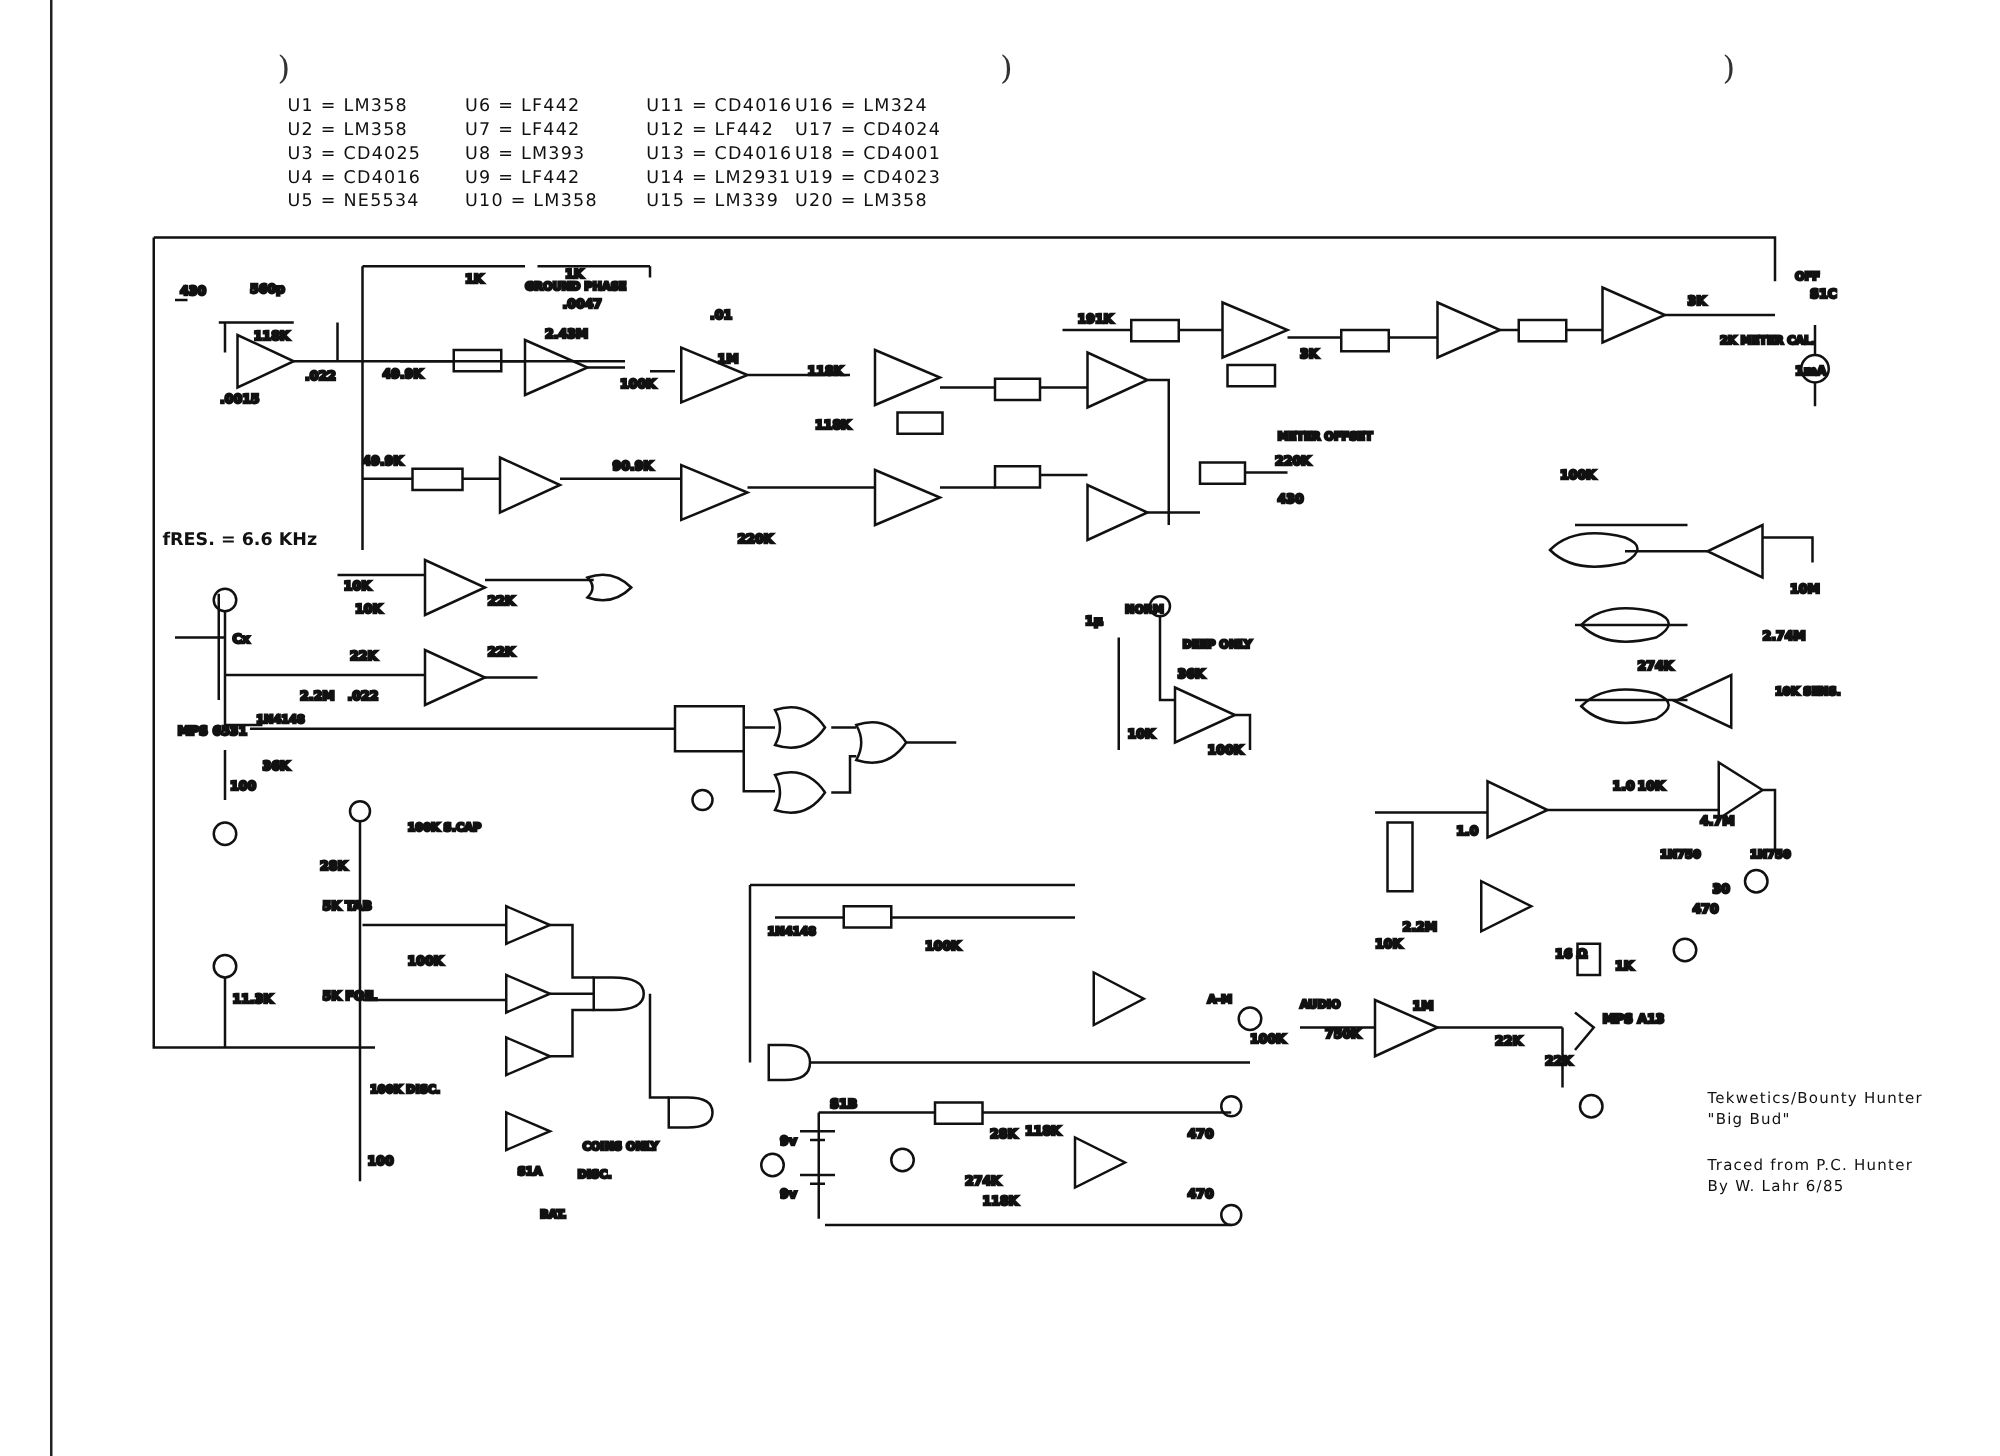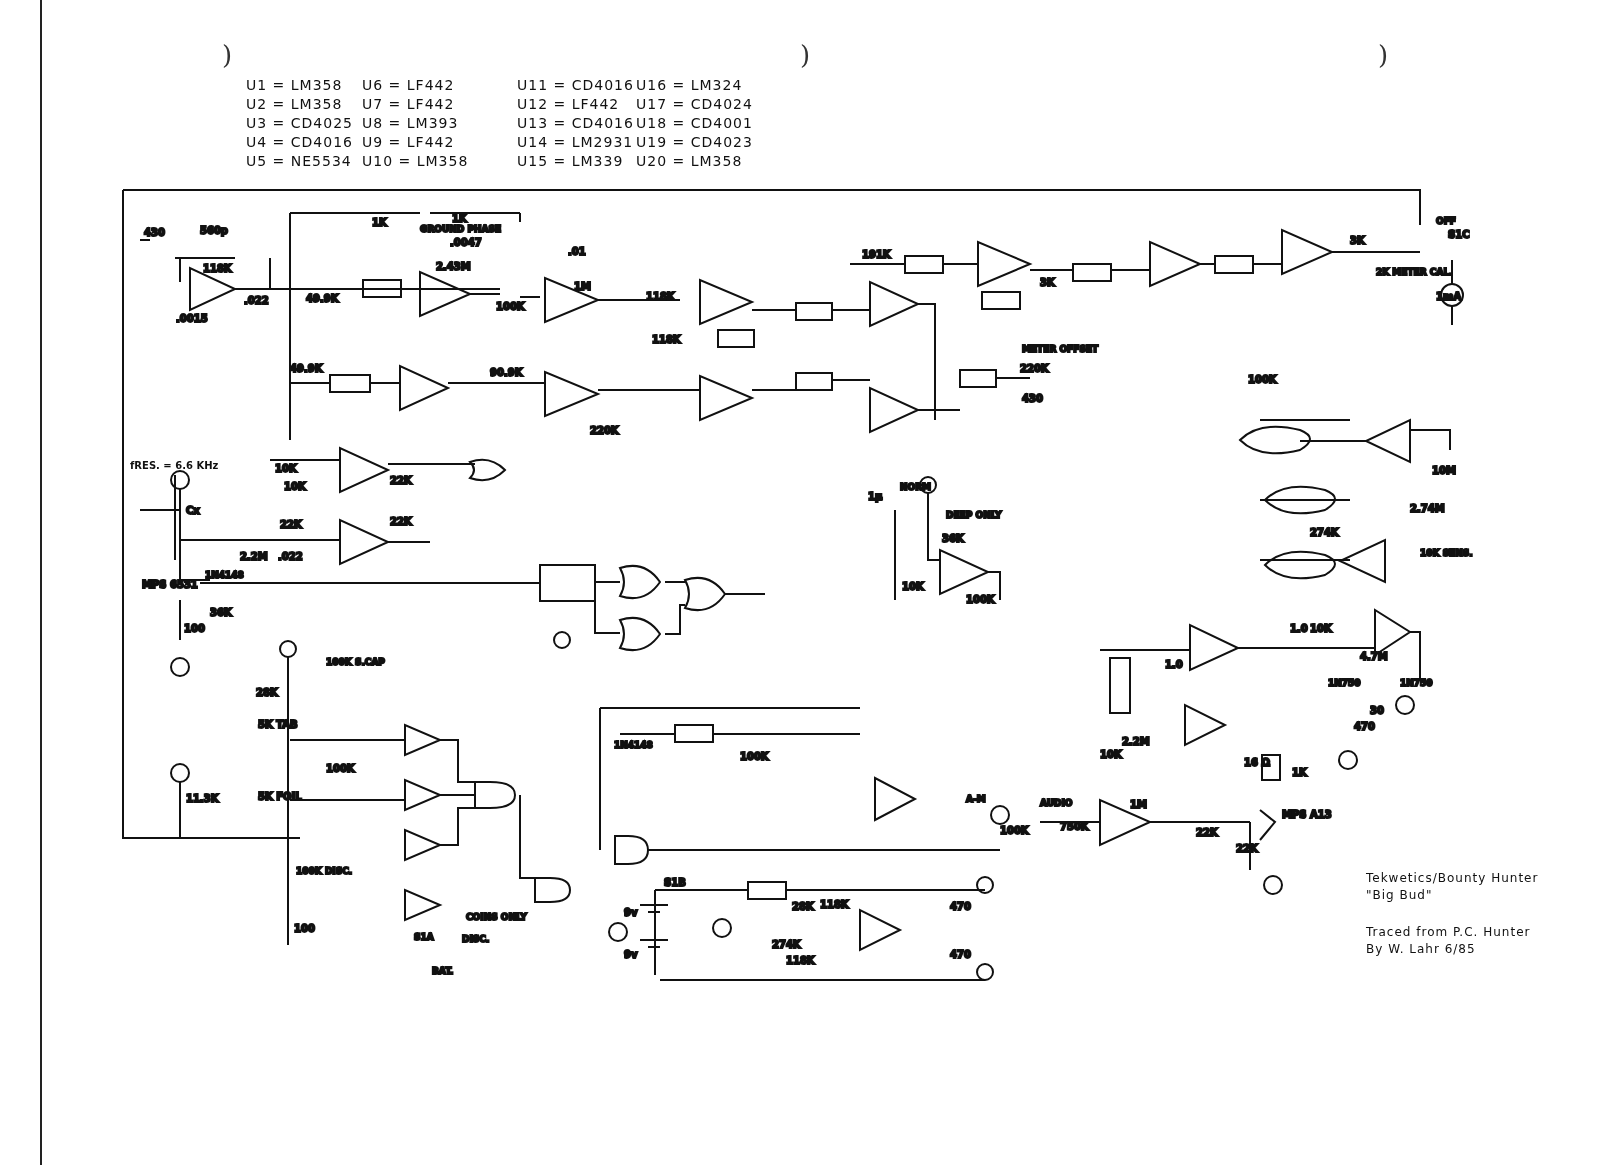--- a/index.html
+++ b/index.html
@@ -6,38 +6,38 @@
   body{width:1600px;height:1165px;position:relative;overflow:hidden;font-family:"DejaVu Sans",sans-serif;color:#111;}
   .page-edge{position:absolute;left:40px;top:0;width:2px;height:1165px;background:#222;}
   .hole{position:absolute;top:40px;font-size:26px;color:#333;font-family:"DejaVu Serif",serif;}
   .parts{position:absolute;top:76px;font-size:14px;line-height:19px;letter-spacing:1px;}
   .parts div{white-space:nowrap;}
   svg.sch{position:absolute;left:0;top:0;}
   svg.sch text{font-family:"DejaVu Sans",sans-serif;font-size:10px;font-weight:bold;fill:#111;}
   svg.sch .lbl{font-size:9px;}
   .title-block{position:absolute;left:1318px;top:870px;font-size:12px;letter-spacing:1px;line-height:17px;margin-left:48px;}
   .title-block .gap{height:20px;}
-  .fres{position:absolute;left:130px;top:424px;font-size:10px;font-weight:bold;margin-top:36px;}
+  .fres{position:absolute;left:130px;top:424px;font-size:14px;font-weight:bold;}
 </style>
 </head>
 <body>
 
 <div class="page-edge"></div>
 <div class="hole" style="left:222px">)</div>
 <div class="hole" style="left:800px">)</div>
 <div class="hole" style="left:1378px">)</div>
 
-<div class="parts" style="left:246px" id="pc1">
+<div class="parts" style="left:230px" id="pc1">
     <div>U1 = LM358</div>
     <div>U2 = LM358</div>
     <div>U3 = CD4025</div>
     <div>U4 = CD4016</div>
     <div>U5 = NE5534</div>
   </div>
-<div class="parts" style="left:362px" id="pc2">
+<div class="parts" style="left:372px" id="pc2">
     <div>U6 = LF442</div>
     <div>U7 = LF442</div>
     <div>U8 = LM393</div>
     <div>U9 = LF442</div>
     <div>U10 = LM358</div>
   </div>
 <div class="parts" style="left:517px" id="pc3">
     <div>U11 = CD4016</div>
     <div>U12 = LF442</div>
     <div>U13 = CD4016</div>

